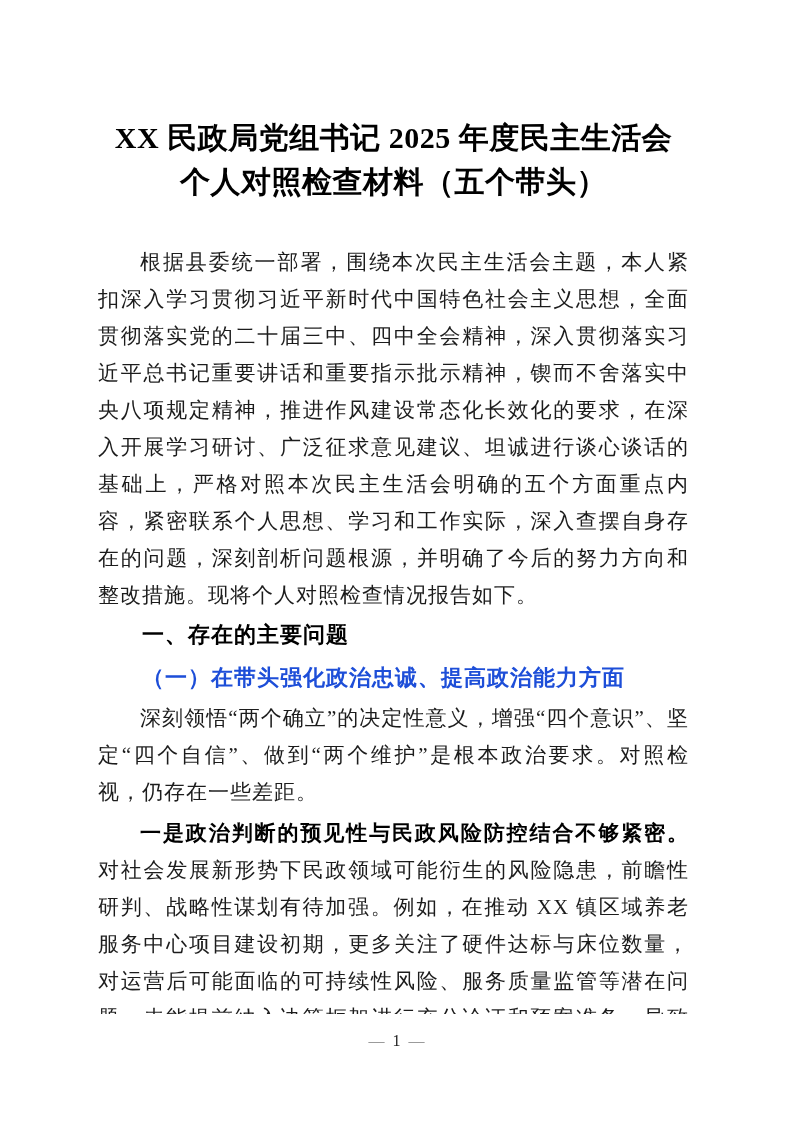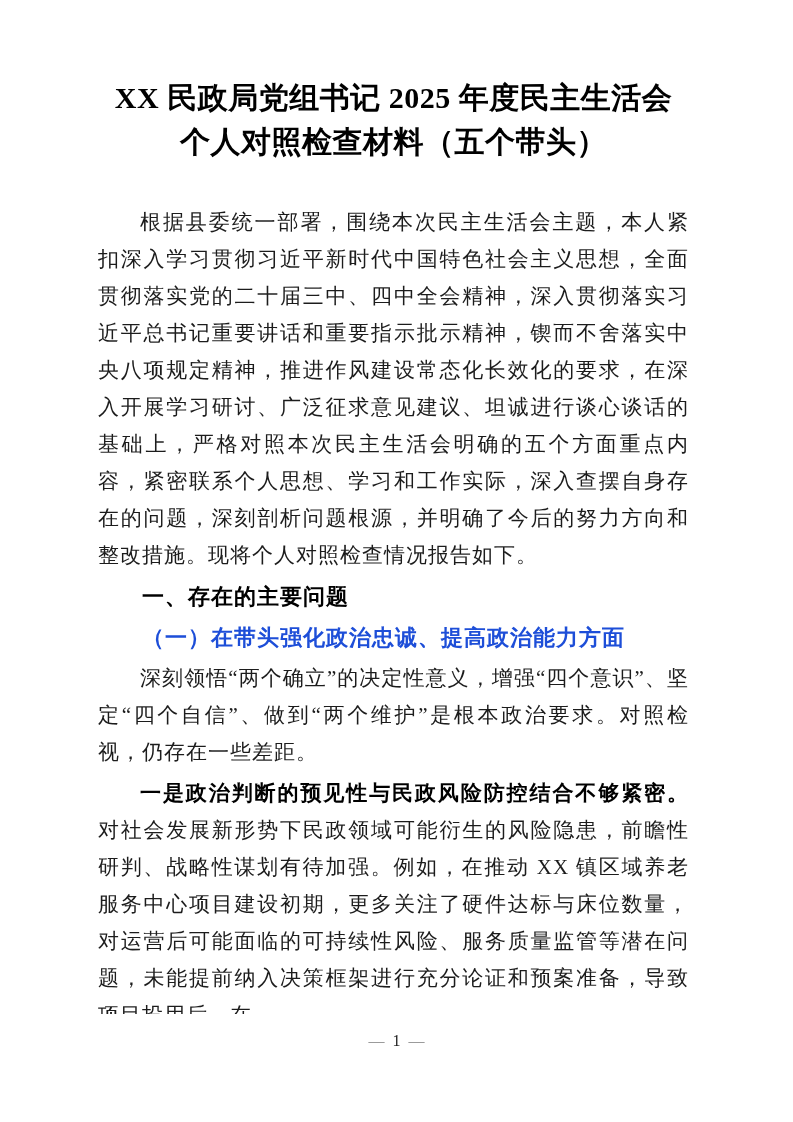--- a/index.html
+++ b/index.html
@@ -18,42 +18,42 @@
   }
   .content {
     position: absolute;
     left: 94px;
     top: 0;
     width: 599px;
     height: 1014px;
     overflow: hidden;
   }
   .doc-title {
-    margin-top: 76px;
+    margin-top: 116px;
     text-align: center;
     font-size: 30px;
     line-height: 44px;
     font-weight: bold;
     color: #000000;
     letter-spacing: 0.5px;
   }
   .body-text {
     margin-top: 40px;
     font-size: 21px;
     line-height: 37px;
     letter-spacing: 1px;
     text-align: justify;
     text-justify: inter-character;
   }
   .body-text p {
     margin: 4px;
     text-indent: 2em;
   }
   .h-section {
-    font-family: Liberation Serif, serif;
+    font-family: Liberation Mono, monospace;
     font-weight: bold;
     color: #000000;
     font-size: 22px;
   }
   .h-sub {
     font-weight: bold;
     color: #1d4ed8;
     font-size: 22px;
   }
   .lead {

